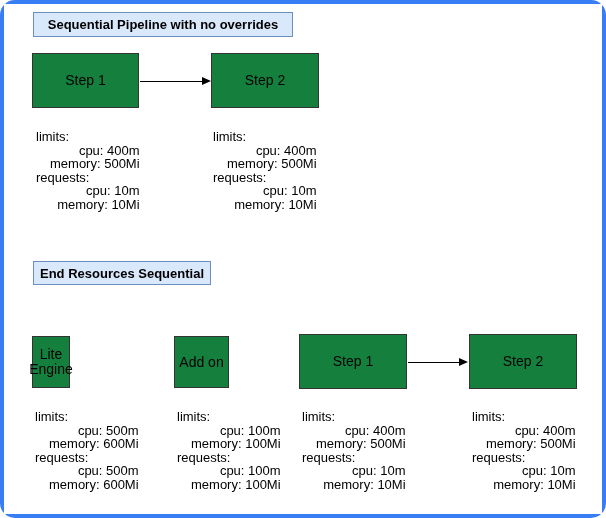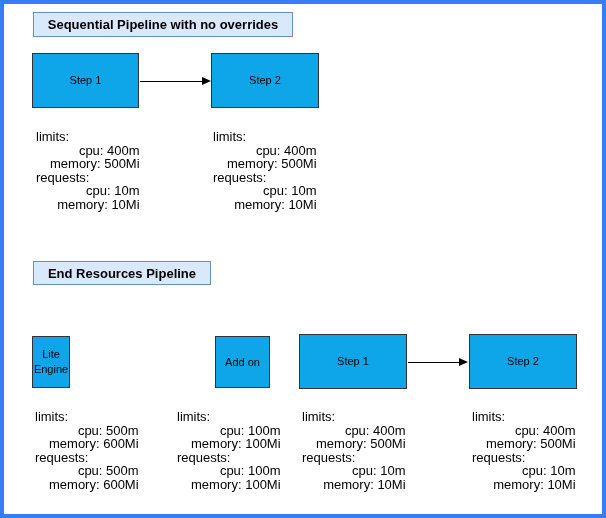--- a/index.html
+++ b/index.html
@@ -4,20 +4,21 @@
 <style>
   html, body { margin: 0; padding: 0; background: #ffffff; }
   .canvas {
     position: relative;
     width: 606px;
     height: 518px;
     background: #ffffff;
     font-family: "Liberation Sans", "DejaVu Sans", sans-serif;
     color: #000000;
     overflow: hidden;
+    border-radius: 15px;
   }
   .frame {
     position: absolute;
     inset: 0;
     border: 4px solid #377DF4;
     pointer-events: none;
     z-index: 5;
   }
   .title {
     position: absolute;
@@ -26,27 +27,27 @@
     display: flex;
     align-items: center;
     justify-content: center;
     font-weight: bold;
     font-size: 13px;
     white-space: nowrap;
     box-sizing: border-box;
   }
   .node {
     position: absolute;
-    background: #0ea5e9;
+    background: #15803d;
     border: 1px solid #333333;
     display: flex;
     align-items: center;
     justify-content: center;
     text-align: center;
-    font-size: 11px;
+    font-size: 14px;
     line-height: 15px;
     box-sizing: border-box;
   }
   .node span { display: block; padding: 0 4px; }
   .arrow {
     position: absolute;
     height: 9px;
   }
   .arrow::before {
     content: "";
@@ -108,28 +109,28 @@
   <div class="res" style="left:213px; top:130px;">
     <div class="rl">limits:</div>
     <div class="rl in">cpu: 400m</div>
     <div class="rl in">memory: 500Mi</div>
     <div class="rl">requests:</div>
     <div class="rl in">cpu: 10m</div>
     <div class="rl in">memory: 10Mi</div>
   </div>
 
   <div class="title" style="left:33px; top:261px; width:178px; height:24px;">
-    <span>End Resources Pipeline</span>
+    <span>End Resources Sequential</span>
   </div>
 
   <div class="node" style="left:32px; top:336px; width:38px; height:52px;">
     <span>Lite Engine</span>
   </div>
 
-  <div class="node" style="left:174px; top:336px; width:55px; height:52px;margin-left:41px;">
+  <div class="node" style="left:174px; top:336px; width:55px; height:52px;">
     <span>Add on</span>
   </div>
 
   <div class="node" style="left:299px; top:334px; width:108px; height:55px;">
     <span>Step 1</span>
   </div>
 
   <div class="arrow" style="left:408px; top:358px; width:60px;"></div>
 
   <div class="node" style="left:469px; top:334px; width:108px; height:55px;">

